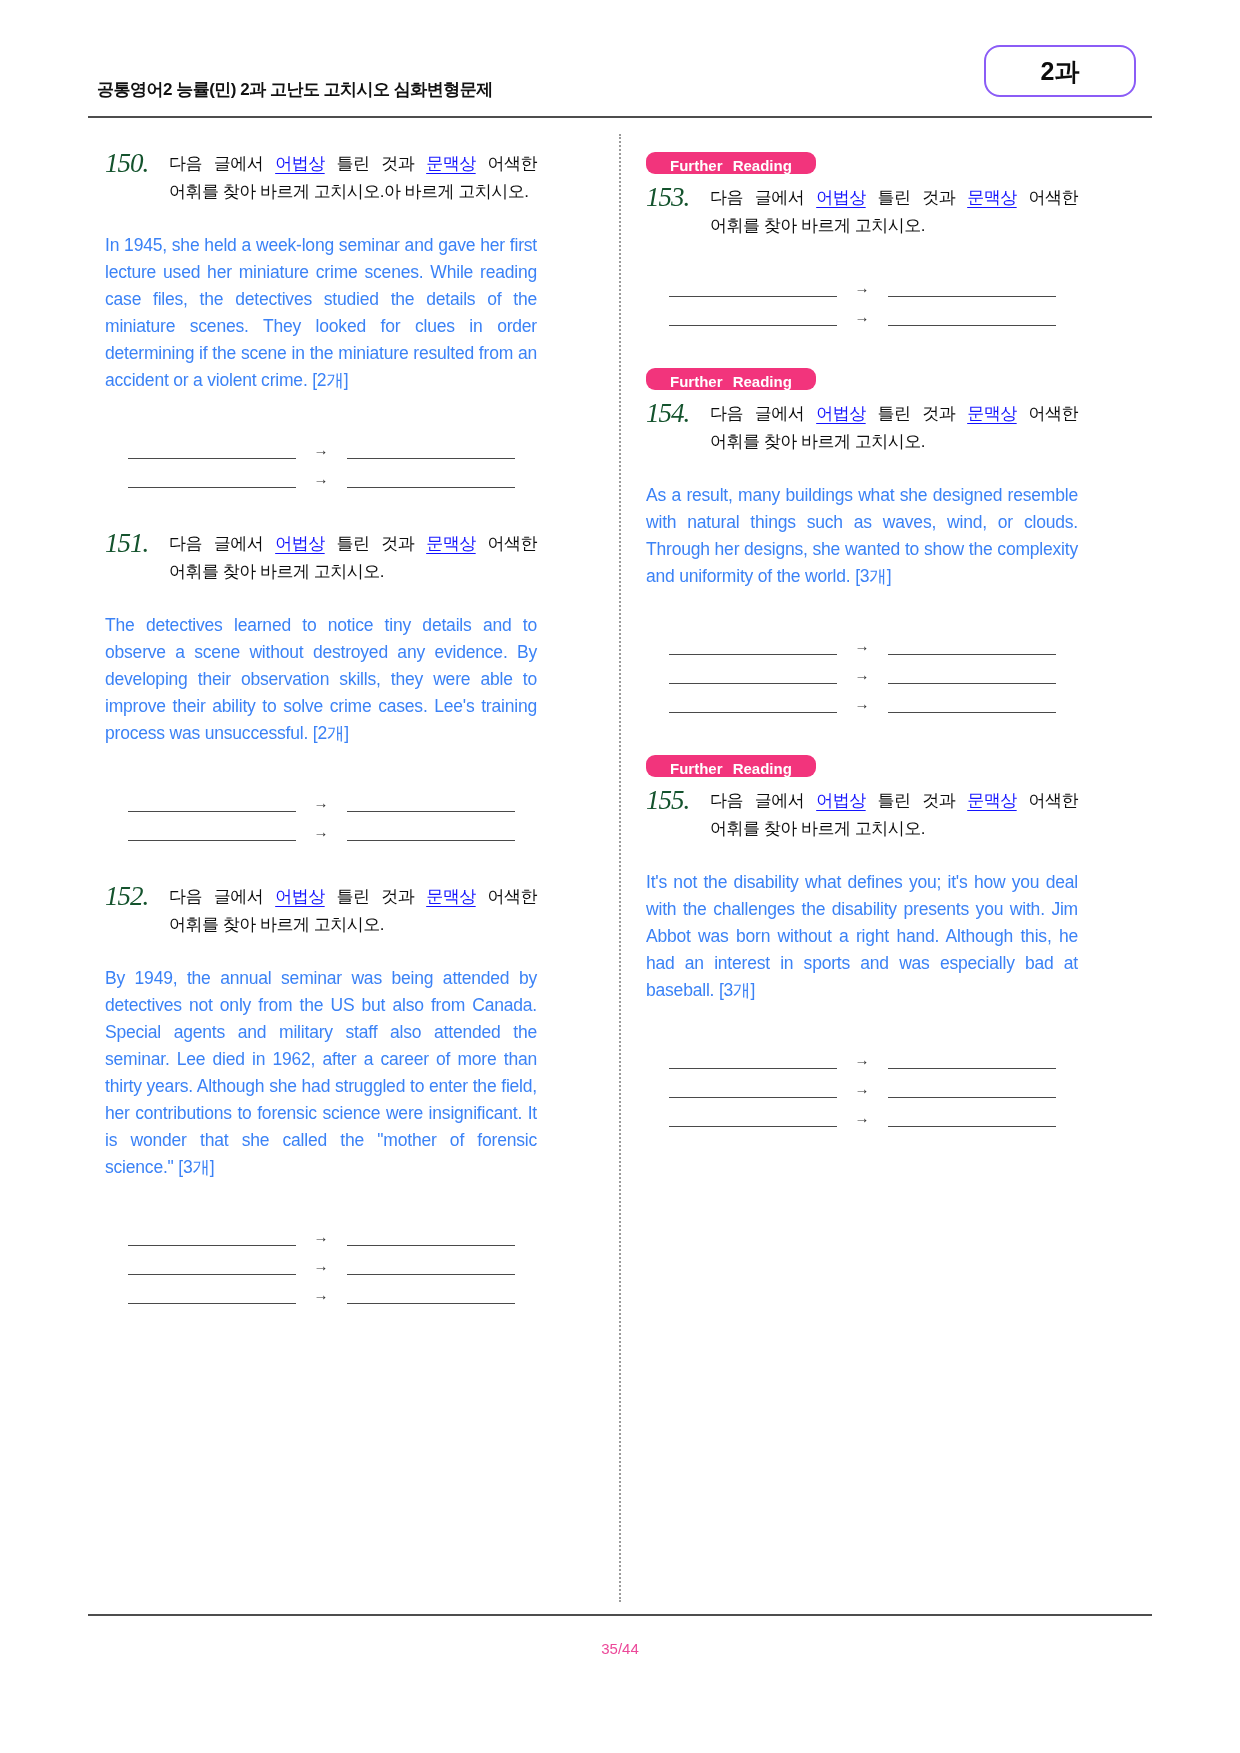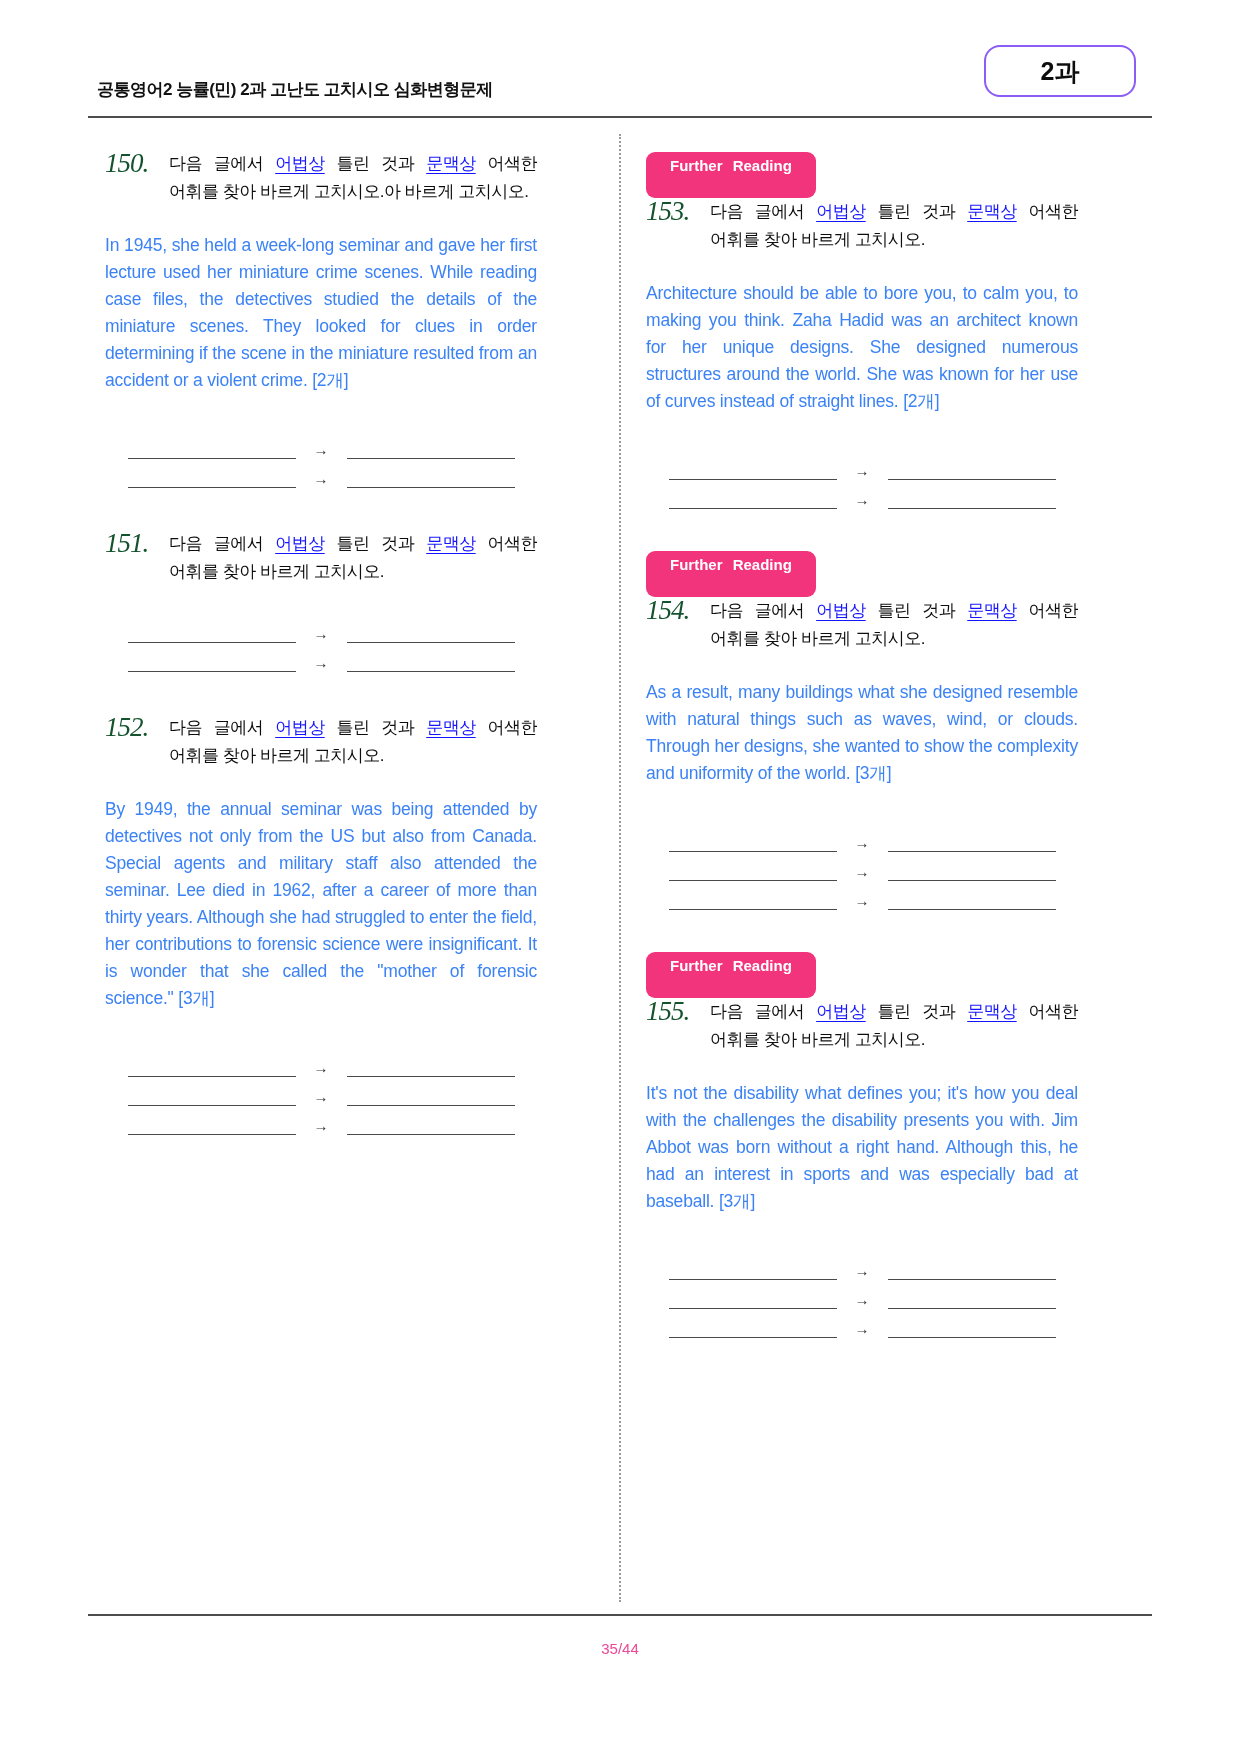--- a/index.html
+++ b/index.html
@@ -92,22 +92,23 @@
     line-height: 1; padding-bottom: 2px;
   }
 
   
   .fr-badge {
     display: inline-block;
     background: #f2347c;
     color: #ffffff;
     font-size: 15px; font-weight: bold;
     word-spacing: 6px;
-    padding: 5px 24px 24px 24px;
+    padding: 5px 24px 0 24px;
     border-radius: 9px;
+    margin-bottom: 10px;
   }
 
   
   .footer-rule {
     position: absolute; left: 88px; top: 1614px; width: 1064px;
     border-top: 2px solid #4d4d4d;
   }
   .footer-page {
     position: absolute; left: 0; top: 1640px; width: 100%;
     text-align: center;
@@ -145,20 +146,21 @@
         <span class="bline"></span>
       </div>
     </div>
   </div>
 
   <div class="question">
     <div class="q-header">
       <span class="q-num">151.</span>
       <span class="q-prompt"><span>다음 글에서 </span><span class="term">어법상</span><span> 틀린 것과 </span><span class="term">문맥상</span><span> 어색한 어휘를 찾아 바르게 고치시오.</span></span>
     </div>
+    <p class="passage">The detectives learned to notice tiny details and to observe a scene without destroyed any evidence. By developing their observation skills, they were able to improve their ability to solve crime cases. Lee's training process was unsuccessful. [2개]</p>
     <div class="blanks">
       <div class="blank-row">
         <span class="bline"></span>
         <span class="barrow">→</span>
         <span class="bline"></span>
       </div>
       <div class="blank-row">
         <span class="bline"></span>
         <span class="barrow">→</span>
         <span class="bline"></span>
@@ -194,21 +196,20 @@
 </div>
 
 <div class="col col-right">
 
   <div class="question">
     <div class="fr-badge">Further Reading</div>
     <div class="q-header">
       <span class="q-num">153.</span>
       <span class="q-prompt"><span>다음 글에서 </span><span class="term">어법상</span><span> 틀린 것과 </span><span class="term">문맥상</span><span> 어색한 어휘를 찾아 바르게 고치시오.</span></span>
     </div>
-    <p class="passage">Architecture should be able to bore you, to calm you, to making you think. Zaha Hadid was an architect known for her unique designs. She designed numerous structures around the world. She was known for her use of curves instead of straight lines. [2개]</p>
     <div class="blanks">
       <div class="blank-row">
         <span class="bline"></span>
         <span class="barrow">→</span>
         <span class="bline"></span>
       </div>
       <div class="blank-row">
         <span class="bline"></span>
         <span class="barrow">→</span>
         <span class="bline"></span>

